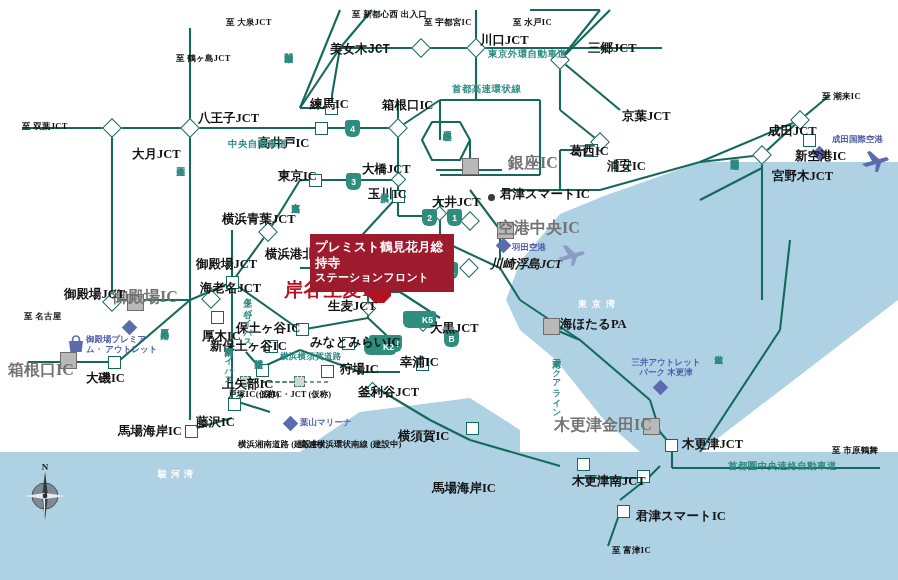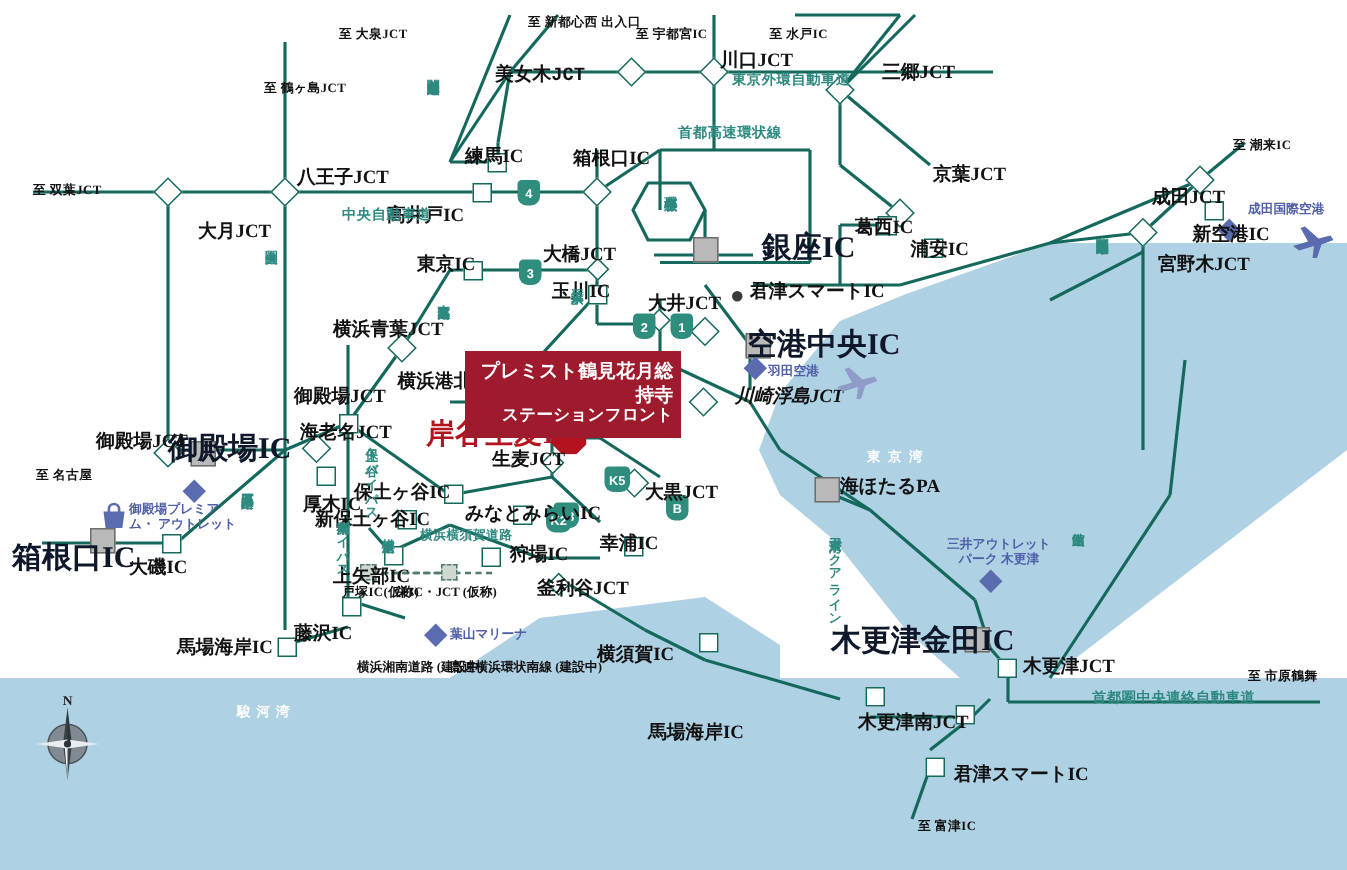--- a/index.html
+++ b/index.html
@@ -6,21 +6,21 @@
   html,body{margin:0;padding:0;background:#fff;}
   body{font-family:"Liberation Serif","DejaVu Serif",serif;}
   #map-root{position:relative;width:898px;height:580px;overflow:hidden;background:#ffffff;}
   #map-svg{position:absolute;left:0;top:0;width:898px;height:580px;}
   .lyr{position:absolute;left:0;top:0;width:898px;height:580px;pointer-events:none;}
   .lbl{position:absolute;white-space:nowrap;line-height:1.05;pointer-events:auto;}
 
   
   .t-ic   {font-size:12.5px;color:#121212;font-weight:700;}
   .t-jct  {font-size:12.5px;color:#121212;font-weight:700;text-align:center;}
-  .t-big  {font-size:20px;color:#0f172a;font-weight:700;}
+  .t-big  {font-size:16px;color:#737373;font-weight:700;}
   .t-sm   {font-size:8.5px;color:#121212;font-weight:700;letter-spacing:.3px;}
   .t-road {font-size:9.5px;color:#2e8a80;font-weight:700;letter-spacing:.4px;}
   .t-road2{font-size:8.5px;color:#2e8a80;font-weight:700;letter-spacing:.3px;text-align:center;line-height:1.1;}
   .t-poi  {font-size:8.5px;color:#4f5fa8;font-weight:700;line-height:1.15;}
   .t-sea  {font-size:9px;color:#ffffff;font-weight:700;letter-spacing:5px;}
   .t-sea2 {font-size:9px;color:#ffffff;font-weight:700;letter-spacing:4px;}
   .t-red  {font-size:19px;color:#b3121f;font-weight:700;letter-spacing:.5px;}
   .t-cstr {font-size:8.5px;color:#121212;font-weight:700;text-align:center;line-height:1.15;}
   .vert   {writing-mode:vertical-rl;text-orientation:upright;}
 
@@ -35,25 +35,25 @@
   .nd-oct{width:23px;height:23px;background:#b3121f;
           clip-path:polygon(30% 0,70% 0,100% 30%,100% 70%,70% 100%,30% 100%,0 70%,0 30%);}
   .nd-redsq{width:14px;height:14px;background:#9e1b2d;}
   .nd-sq-dash{width:11px;height:11px;background:#cfd8cf;border:1.4px dashed #4e7a6e;box-sizing:border-box;}
 
   
   .shield{position:absolute;width:15px;height:17px;background:#2f8d7e;
           border-radius:3px 3px 6px 6px;color:#fff;font-size:8.5px;font-weight:700;
           display:flex;align-items:center;justify-content:center;
           font-family:"Liberation Sans",sans-serif;pointer-events:auto;}
-  .shield.wide{width:17px;}
+  .shield.wide{width:17px;padding-left:16px;}
 
   
   #callout{position:absolute;left:310px;top:234px;width:144px;background:#9e1b2d;
-           color:#fff;padding:6px 5px 7px;box-sizing:border-box;text-align:right;
+           color:#fff;padding:6px 5px 7px;box-sizing:border-box;text-align:left;
            line-height:1.25;z-index:40;pointer-events:auto;}
   #callout .c1{font-size:12.5px;font-weight:700;letter-spacing:.2px;}
   #callout .c2{font-size:11px;font-weight:700;letter-spacing:.2px;}
 
   
   #compass{position:absolute;left:22px;top:460px;width:46px;height:62px;pointer-events:auto;}
 </style>
 </head>
 <body>
 

